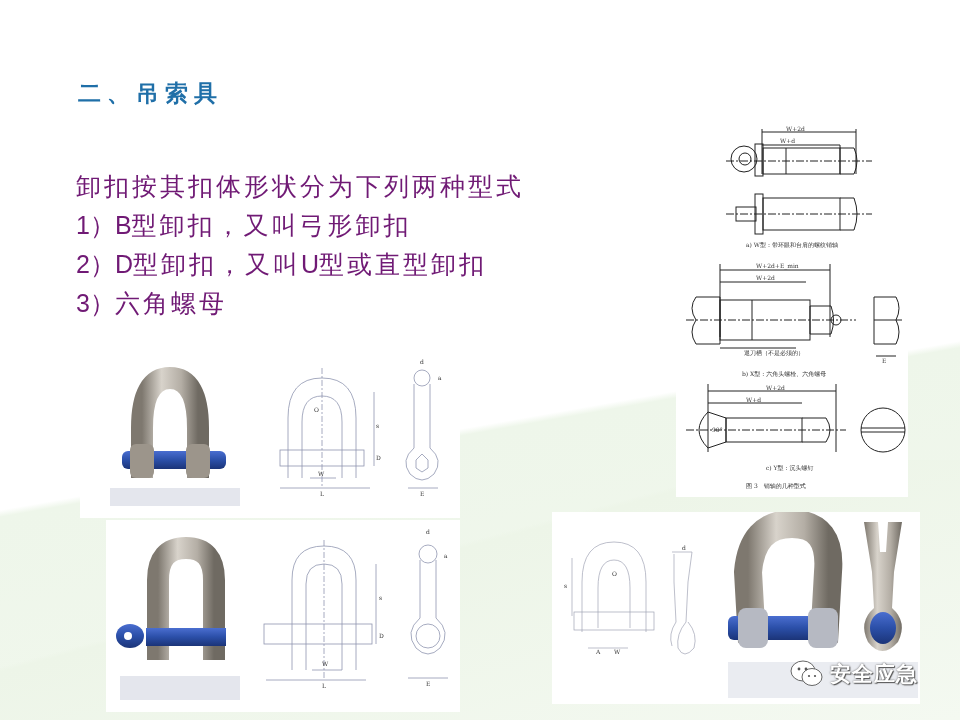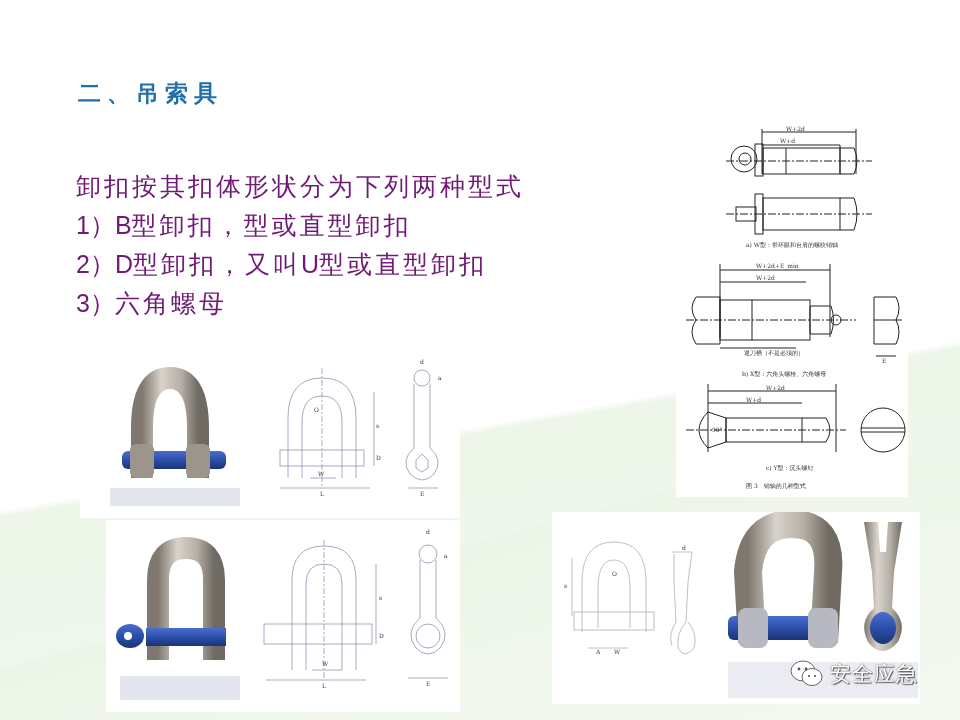--- a/index.html
+++ b/index.html
@@ -36,40 +36,40 @@
     position: absolute; background: #fff;
   }
   .panel svg { display: block; width: 100%; height: 100%; }
   .pin-panel { left: 676px; top: 112px; width: 232px; height: 385px; }
   .bshackle-panel { left: 80px; top: 348px; width: 380px; height: 170px; }
   .dshackle-panel { left: 106px; top: 520px; width: 354px; height: 192px; }
   .wide-panel { left: 552px; top: 512px; width: 368px; height: 192px; }
   .caption { font-family: "DejaVu Serif", serif; font-size: 6px; fill: #333; }
   .watermark {
     position: absolute; left: 790px; top: 660px;
-    display: flex; align-items: center; gap: 6px;
+    display: flex; align-items: center; gap: 6px; font-weight: bold;
   }
   .watermark .wm-text {
     font-family: "DejaVu Sans", sans-serif; font-size: 21px; color: #fff;
     text-shadow: 0 0 2px #555, 1px 1px 1px #555;
     letter-spacing: 1px;
   }
 </style>
 </head>
 <body>
 
 <div class="bg-wedge"></div>
 <div class="bg-wedge2"></div>
 
 <div class="title">二、吊索具</div>
 
 <div class="body-text">
   <div>卸扣按其扣体形状分为下列两种型式</div>
   <div>
-    <span class="latin">1）</span><span class="latin">B</span><span>型卸扣，型或直型卸扣</span>
+    <span class="latin">1）</span><span class="latin">B</span><span>型卸扣，又叫弓形卸扣</span>
   </div>
   <div>
     <span class="latin">2）</span><span class="latin">D</span><span>型卸扣，又叫</span><span class="latin">U</span><span>型或直型卸扣</span>
   </div>
   <div>
     <span class="latin">3）</span><span>六角螺母</span>
   </div>
 </div>
 
 <div class="panel pin-panel">

